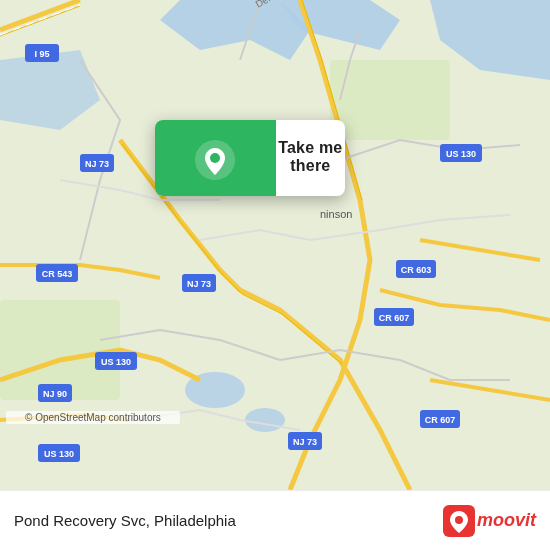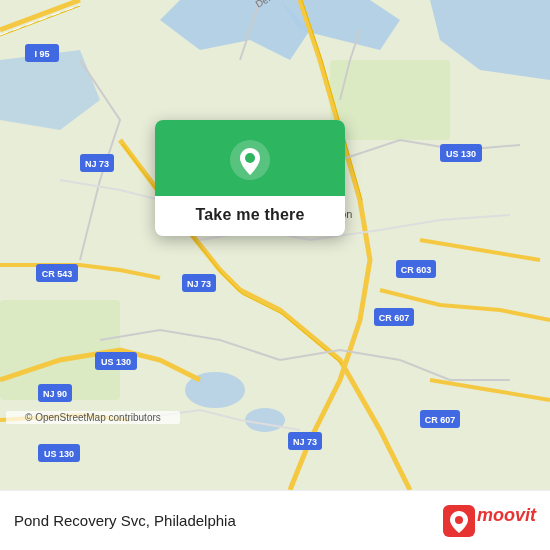--- a/index.html
+++ b/index.html
@@ -30,21 +30,21 @@
     
     .popup-card {
       position: absolute;
       top: 120px;
       left: 155px;
       width: 190px;
       background: white;
       border-radius: 8px;
       box-shadow: 0 4px 16px rgba(0,0,0,0.3);
       display: flex;
-      flex-direction: column;
+      flex-direction: row;
       align-items: center;
       overflow: hidden;
       z-index: 10;
     }
 
     .popup-green {
       background: #2db560;
       width: 100%;
       display: flex;
       justify-content: center;
@@ -93,20 +93,21 @@
 
     .bottom-title {
       font-size: 15px;
       font-weight: 500;
       color: #222;
       flex: 1;
     }
 
     .moovit-logo {
       display: flex;
+      align-items: center;
       gap: 2px;
     }
 
     .moovit-icon {
       width: 32px;
       height: 32px;
     }
 
     .moovit-text {
       font-size: 18px;

